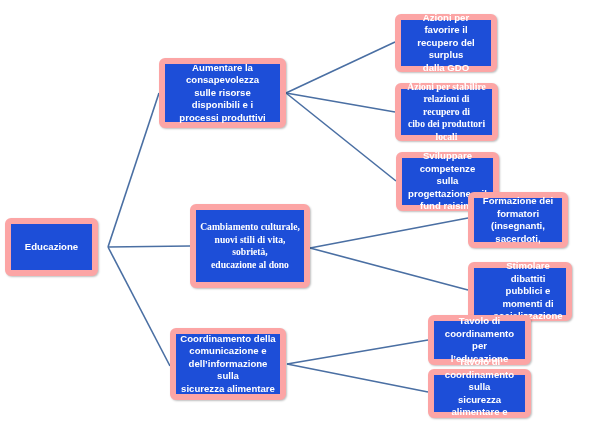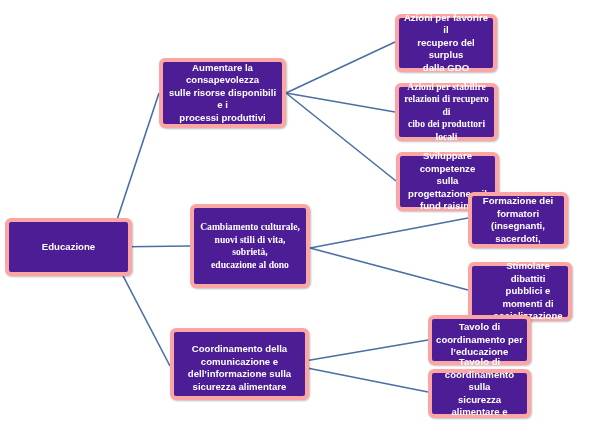--- a/index.html
+++ b/index.html
@@ -1,21 +1,21 @@
 <!DOCTYPE html>
 <html><head>
 <meta charset="utf-8">
 <style>
   html, body { margin: 0; padding: 0; }
   body { width: 600px; height: 428px; background: #ffffff; position: relative; overflow: hidden; font-family: "Liberation Sans", sans-serif; }
   svg.links { position: absolute; left: 0; top: 0; width: 600px; height: 428px; }
   svg.links line { stroke: #4a6fa3; stroke-width: 1.6; }
   .node {
     position: absolute; box-sizing: border-box;
-    background: #4c1d95; border: 4px solid #fca5a5;
+    background: #1d4ed8; border: 6px solid #fca5a5;
     border-radius: 6px; color: #ffffff;
     display: flex; align-items: center; justify-content: center; text-align: center;
     font-size: 9.6px; font-weight: bold; line-height: 12.5px;
     padding: 3px 4px;
     box-shadow: 1px 1px 2px rgba(0,0,0,0.25);
   }
   .node span { display: block; white-space: pre-line; }
 </style>
 </head>
 <body>
@@ -26,35 +26,35 @@
   <line x1="108" y1="247" x2="170" y2="366"></line>
   <line x1="286" y1="93" x2="395" y2="42"></line>
   <line x1="286" y1="93" x2="395" y2="112"></line>
   <line x1="286" y1="93" x2="396" y2="181"></line>
   <line x1="310" y1="248" x2="468" y2="218"></line>
   <line x1="310" y1="248" x2="468" y2="290"></line>
   <line x1="287" y1="364" x2="428" y2="340"></line>
   <line x1="287" y1="364" x2="428" y2="392"></line>
 </svg>
 
-<div class="node" style="left:5px;top:218px;width:127px;height:58px;">
+<div class="node" style="left:5px;top:218px;width:93px;height:58px;">
   <span>Educazione</span>
 </div>
 
 <div class="node" style="left:159px;top:58px;width:127px;height:70px;text-align:center;">
   <span>Aumentare la consapevolezza
 sulle risorse disponibili  e i
 processi produttivi</span>
 </div>
 <div class="node" style="left:190px;top:204px;width:120px;height:84px;font-family:Liberation Serif, serif;">
   <span>Cambiamento culturale,
 nuovi stili di vita, sobrietà,
 educazione al dono</span>
 </div>
-<div class="node" style="left:170px;top:328px;width:139px;height:72px;align-items:flex-end;">
+<div class="node" style="left:170px;top:328px;width:116px;height:72px;">
   <span>Coordinamento della
 comunicazione e
 dell’informazione sulla
 sicurezza alimentare</span>
 </div>
 
 <div class="node" style="left:395px;top:14px;width:102px;height:58px;">
   <span>Azioni per favorire il
 recupero del surplus
 dalla GDO</span>

